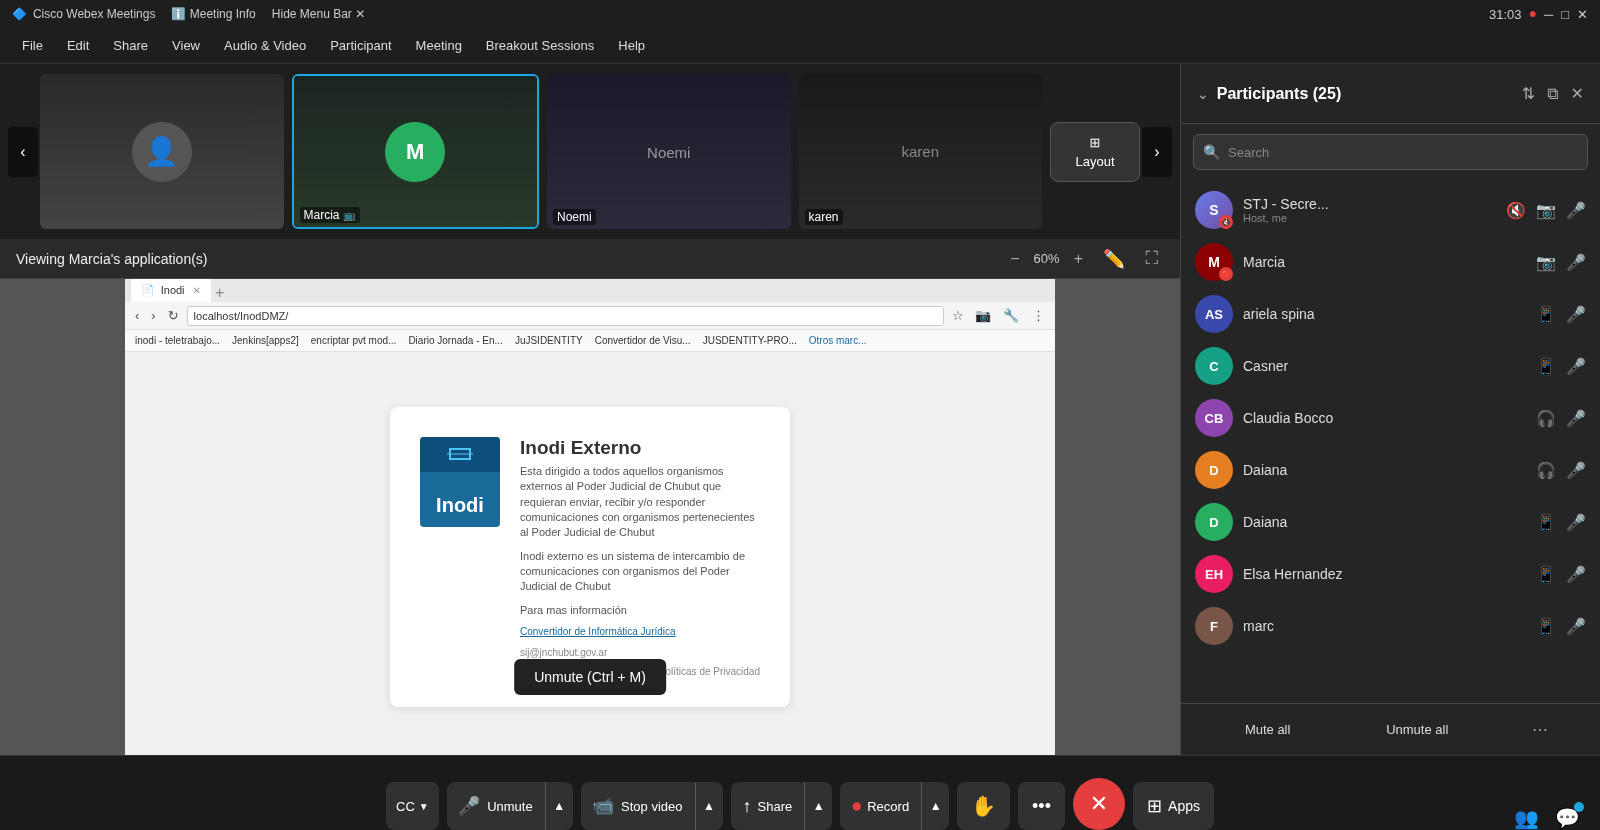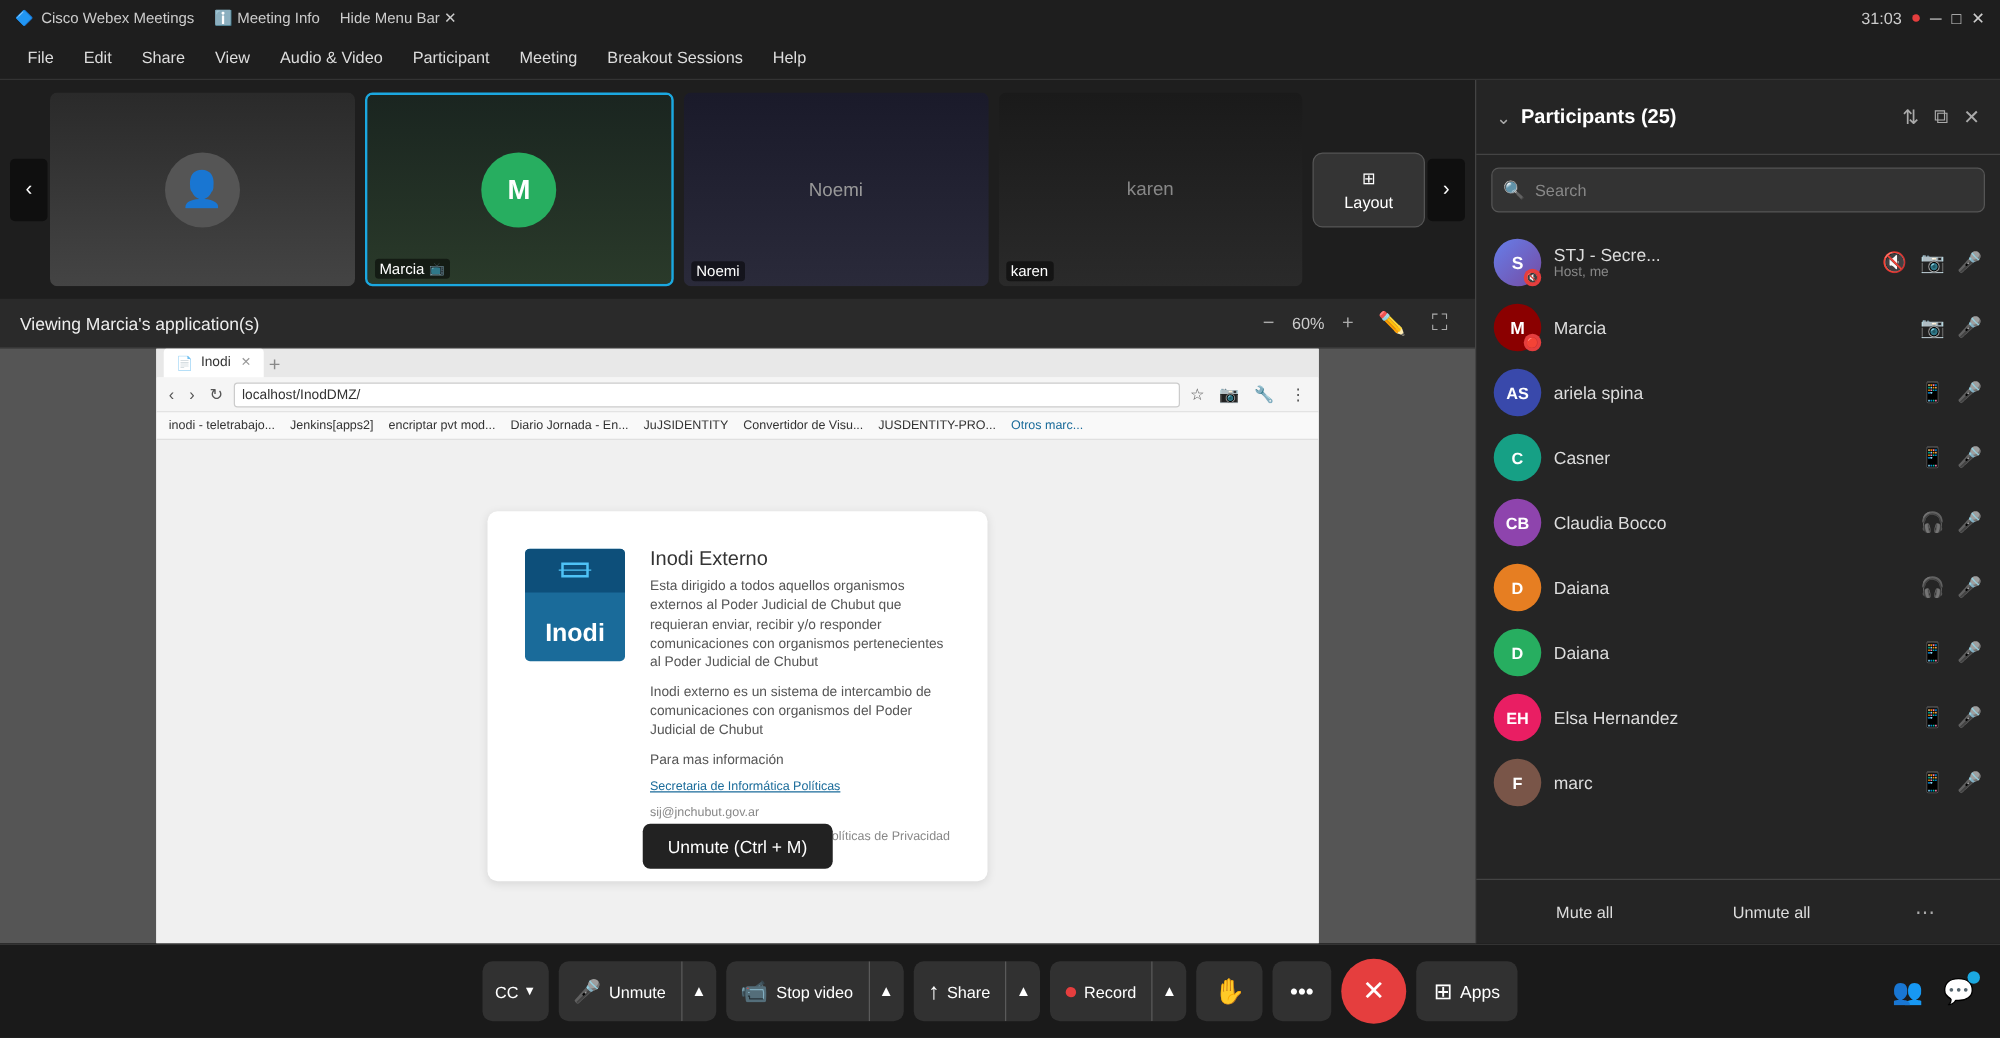--- a/index.html
+++ b/index.html
@@ -300,21 +300,21 @@
       top: 0;
       left: 0;
       right: 0;
       height: 35px;
       background: #0d4f7a;
       display: flex;
       align-items: center;
       justify-content: center;
     }
     .inodi-text-block { flex: 1; }
-    .inodi-title { font-size: 16px; font-weight: normal; color: #333; margin-bottom: 5px; }
+    .inodi-title { font-size: 19px; font-weight: bold; color: #333; margin-bottom: 5px; }
     .inodi-desc { font-size: 11px; color: #555; line-height: 1.4; margin-bottom: 8px; }
     .inodi-link { font-size: 10px; color: #1a6b9a; }
     .inodi-footer { font-size: 10px; color: #888; margin-top: 10px; }
 
     .unmute-tooltip {
       position: absolute;
       bottom: 60px;
       left: 50%;
       transform: translateX(-50%);
       background: #222;
@@ -324,21 +324,21 @@
       font-size: 14px;
       white-space: nowrap;
       z-index: 100;
     }
 
     
     .bottom-toolbar {
       height: 75px;
       background: #1a1a1a;
       display: flex;
-      align-items: center;
+      align-items: flex-end;
       justify-content: center;
       gap: 8px;
       padding: 0 20px;
       flex-shrink: 0;
       border-top: 1px solid #333;
       position: relative;
     }
     .toolbar-btn {
       display: flex;
       align-items: center;
@@ -735,21 +735,21 @@
                     <path d="M2 10 L28 10" stroke="#4fc3f7" stroke-width="1"></path>
                   </svg>
                 </div>
                 <span style="position:absolute;bottom:10px;font-size:20px;font-weight:bold;color:#fff;">Inodi</span>
               </div>
               <div class="inodi-text-block">
                 <div class="inodi-title">Inodi Externo</div>
                 <div class="inodi-desc">Esta dirigido a todos aquellos organismos externos al Poder Judicial de Chubut que requieran enviar, recibir y/o responder comunicaciones con organismos pertenecientes al Poder Judicial de Chubut</div>
                 <div class="inodi-desc">Inodi externo es un sistema de intercambio de comunicaciones con organismos del Poder Judicial de Chubut</div>
                 <div class="inodi-desc">Para mas información</div>
-                <div class="inodi-link" style="color:#1a6b9a;text-decoration:underline;cursor:pointer;">Secretaria de Informática Políticas</div>
+                <div class="inodi-link" style="color:#1a6b9a;text-decoration:underline;cursor:pointer;">Convertidor de Informática Jurídica</div>
                 <div class="inodi-footer">sij@jnchubut.gov.ar</div>
                 <div class="inodi-footer" style="text-align:right;margin-top:8px;">Políticas de Privacidad</div>
               </div>
             </div>
           </div>
 
         </div>
 
         <div class="unmute-tooltip">
           <span>Unmute (Ctrl + M)</span>

